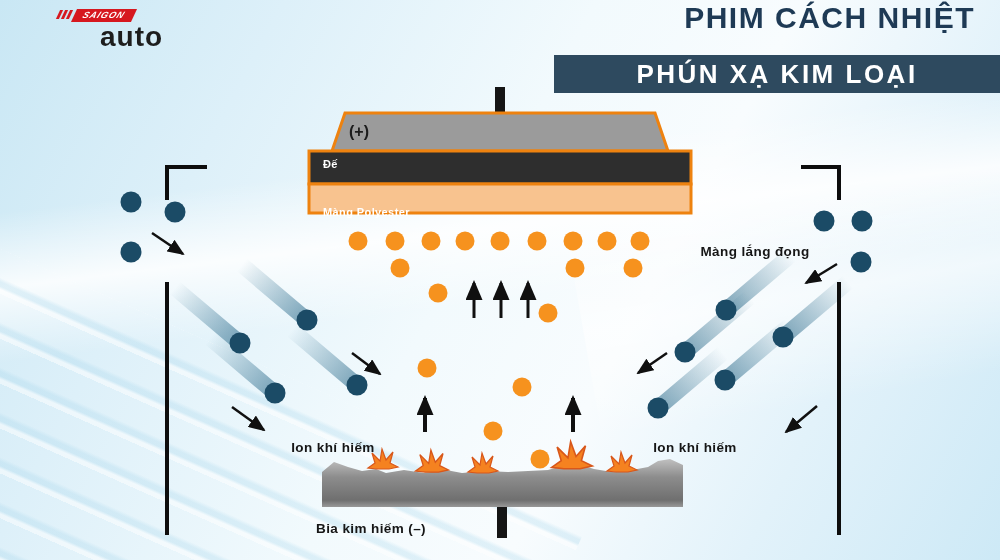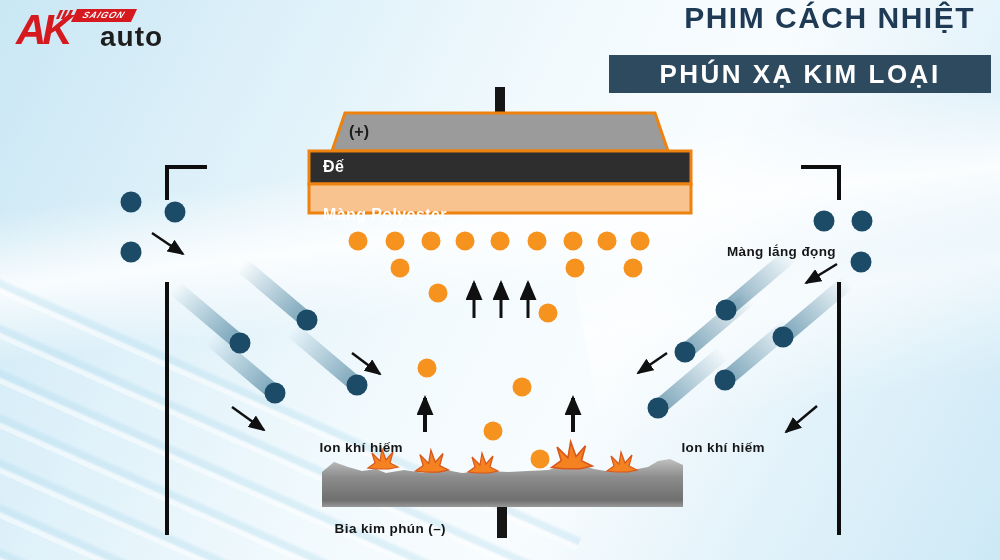--- a/index.html
+++ b/index.html
@@ -11,51 +11,50 @@
   .streak1{position:absolute;left:-60px;top:150px;width:1150px;height:150px;
     transform:rotate(-7deg);pointer-events:none;
     background:linear-gradient(to bottom,rgba(255,255,255,0),rgba(255,255,255,.85) 50%,rgba(255,255,255,0));}
   .streak2{position:absolute;left:-220px;top:340px;width:760px;height:420px;
     transform:rotate(24deg);pointer-events:none;opacity:.55;
     background:repeating-linear-gradient(to bottom,rgba(167,214,235,0) 0 26px,rgba(167,214,235,.55) 30px 34px,rgba(255,255,255,.9) 37px 41px);}
   .streak3{position:absolute;right:-80px;top:180px;width:500px;height:220px;
     transform:rotate(-10deg);pointer-events:none;
     background:linear-gradient(to bottom,rgba(255,255,255,0),rgba(255,255,255,.6) 50%,rgba(255,255,255,0));}
   svg.layer{position:absolute;left:0;top:0;z-index:2;}
-  .lbl{position:absolute;z-index:3;color:#161616;font-size:13.5px;font-weight:700;letter-spacing:.4px;text-align:right;}
+  .lbl{position:absolute;z-index:3;color:#161616;font-size:13.5px;font-weight:700;letter-spacing:.4px;text-align:center;}
   
   .title{position:absolute;z-index:4;right:25px;top:1px;color:#1E3A55;
     font-size:30px;font-weight:800;letter-spacing:1.5px;white-space:nowrap;}
-  .titlebar{position:absolute;z-index:4;right:9px;top:55px;width:382px;height:38px;
+  .titlebar{position:absolute;z-index:4;right:0;top:55px;width:446px;height:38px;
     background:#2E4A5F;display:flex;align-items:center;justify-content:center;}
   .titlebar span{color:#ffffff;font-size:26px;font-weight:800;letter-spacing:2.5px;white-space:nowrap;}
   
   .logo{position:absolute;z-index:4;left:16px;top:8px;width:160px;height:48px;}
   .logo .ak{position:absolute;left:0;top:-2px;color:#D6181F;font-size:42px;font-weight:900;font-style:italic;letter-spacing:-4px;}
   .logo .auto{position:absolute;left:48px;top:13px;color:#1d1d1d;font-size:28px;font-weight:700;letter-spacing:1px;margin-left:36px;}
   .logo .banner{position:absolute;left:58px;top:1px;background:#D6181F;color:#fff;
     font-size:9px;font-weight:800;font-style:italic;letter-spacing:1px;
     padding:1px 9px 2px 9px;transform:skewX(-25deg);}
   .logo .slashes{position:absolute;left:42px;top:2px;display:flex;gap:2px;transform:skewX(-25deg);}
   .logo .slashes i{display:block;width:3px;height:9px;background:#D6181F;}
   
-  .stack-lbl{position:absolute;z-index:3;color:#ffffff;font-size:16px;font-weight:700;letter-spacing:.4px;}
+  .stack-lbl{position:absolute;z-index:3;color:#ffffff;font-size:11px;font-weight:700;letter-spacing:.4px;}
   .anode-lbl{position:absolute;z-index:3;color:#1c1c1c;font-size:16px;font-weight:600;}
 </style>
 </head>
 <body>
 
 <div class="stage">
 
   <div class="streak1"></div>
   <div class="streak2"></div>
   <div class="streak3"></div>
 
   <div class="logo">
-    <span class="ak">AK</span>
     <span class="slashes">
         <i></i>
         <i></i>
         <i></i>
       </span>
     <span class="banner">SAIGON</span>
     <span class="auto">auto</span>
   </div>
 
   <div class="title">PHIM CÁCH NHIỆT</div>
@@ -189,14 +188,14 @@
   <div class="anode-lbl" style="left:349px;top:123px;">(+)</div>
   <div class="stack-lbl" style="left:323px;top:158px;">Đế</div>
   <div class="stack-lbl" style="left:323px;top:190px;margin-top:16px;">Màng Polyester</div>
 
 
   <div class="lbl" style="left:674px;top:244px;width:162px;">Màng lắng đọng</div>
 
   <div class="lbl" style="left:263px;top:440px;width:140px;">Ion khí hiếm</div>
   <div class="lbl" style="left:625px;top:440px;width:140px;">Ion khí hiếm</div>
 
-  <div class="lbl" style="left:296px;top:521px;width:150px;">Bia kim phún (–)</div>
+  <div class="lbl" style="left:296px;top:521px;width:150px;">Bia kim hiếm (–)</div>
 </div>
 
 </body></html>

